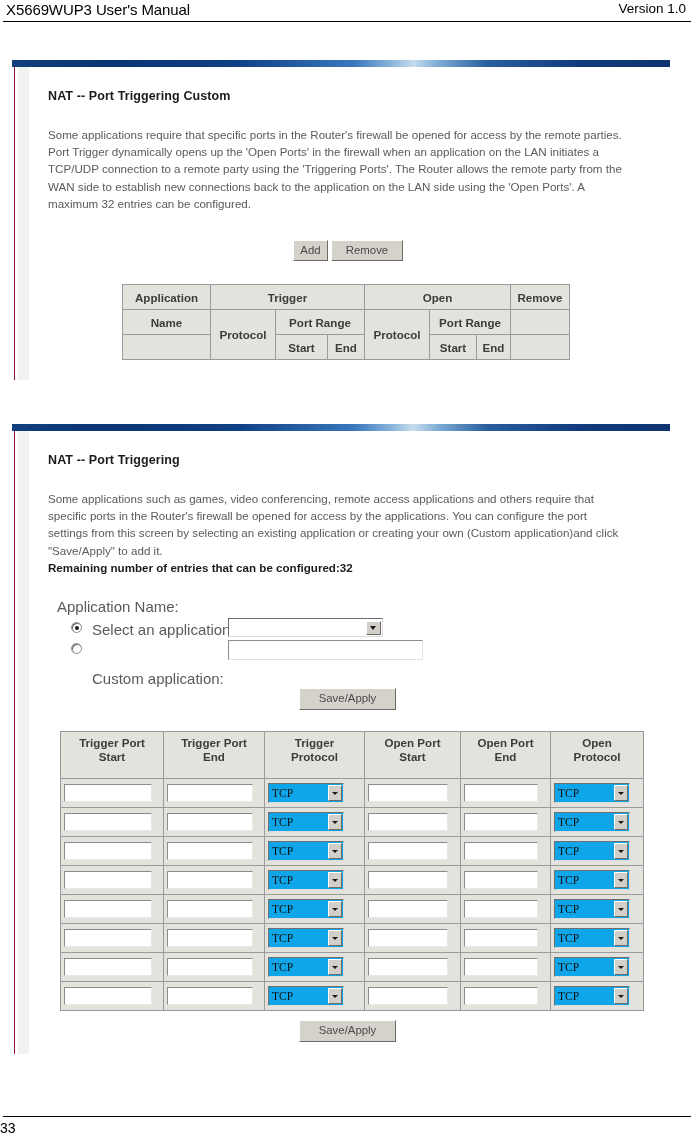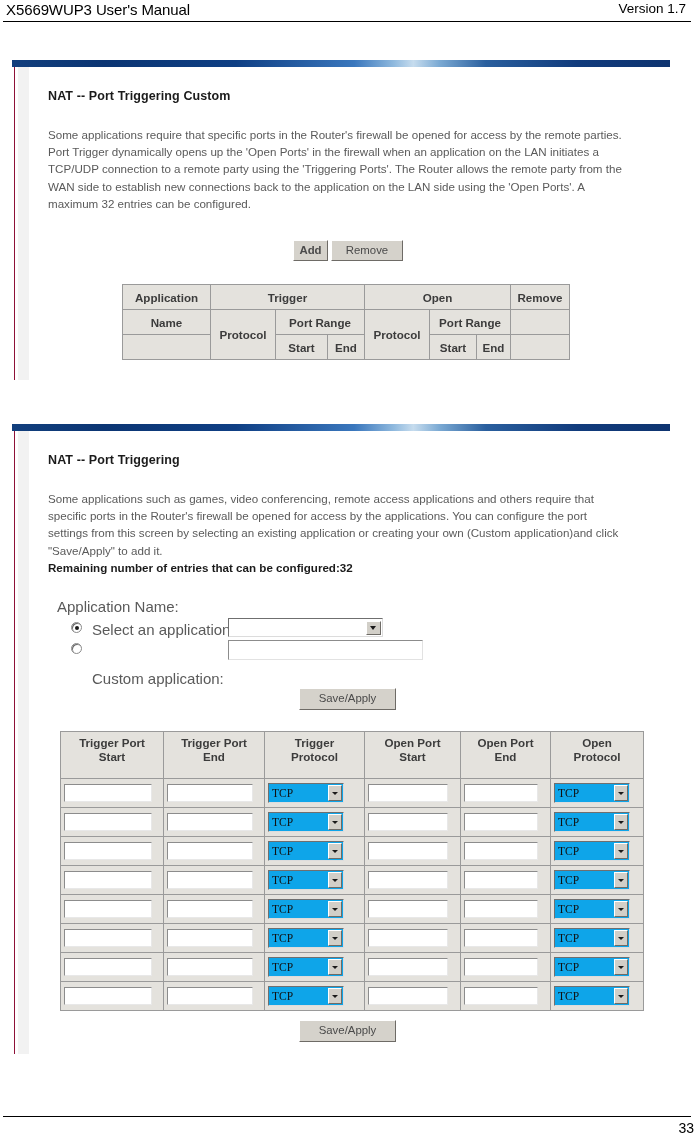--- a/index.html
+++ b/index.html
@@ -303,44 +303,44 @@
     top: 1116px;
     width: 688px;
     height: 1px;
     background: #000;
   }
   #page-number {
     position: absolute;
     top: 1120px;
     left: 0;
     width: 694px;
-    text-align: right;
+    text-align: left;
     font-size: 14px;
   }
 </style>
 </head>
 <body>
 
 <div id="doc-header">
   <div class="hdr-left">X5669WUP3 User's Manual</div>
-  <div class="hdr-right">Version 1.7</div>
+  <div class="hdr-right">Version 1.0</div>
 </div>
 <div id="header-rule"></div>
 
 <div class="router-panel" id="panel-setup" style="top:60px; height:320px;">
   <div class="panel-topbar"></div>
   <div class="panel-left-rule" style="height:313px;"></div>
   <div class="panel-left-shade" style="height:313px;"></div>
 </div>
 
 <div class="panel-title" style="left:48px; top:89px;">NAT -- Port Triggering Custom</div>
 
 <div class="panel-paragraph" style="left:48px; top:126px; width:580px;">Some applications require that specific ports in the Router's firewall be opened for access by the remote parties. Port Trigger dynamically opens up the 'Open Ports' in the firewall when an application on the LAN initiates a TCP/UDP connection to a remote party using the 'Triggering Ports'. The Router allows the remote party from the WAN side to establish new connections back to the application on the LAN side using the 'Open Ports'. A maximum 32 entries can be configured.</div>
 
-<div class="win-button" id="add-button" style="left:293px; top:240px; width:35px; height:21px;font-weight:bold;">Add</div>
+<div class="win-button" id="add-button" style="left:293px; top:240px; width:35px; height:21px;">Add</div>
 <div class="win-button" id="remove-button" style="left:331px; top:240px; width:72px; height:21px;">Remove</div>
 
 <table class="grid" id="summary-table">
   <tbody>
       <tr>
     <td rowspan="1" style="width:87px;">Application</td>
     <td colspan="3">Trigger</td>
     <td colspan="3">Open</td>
     <td rowspan="1" style="width:58px;">Remove</td>
   </tr>

